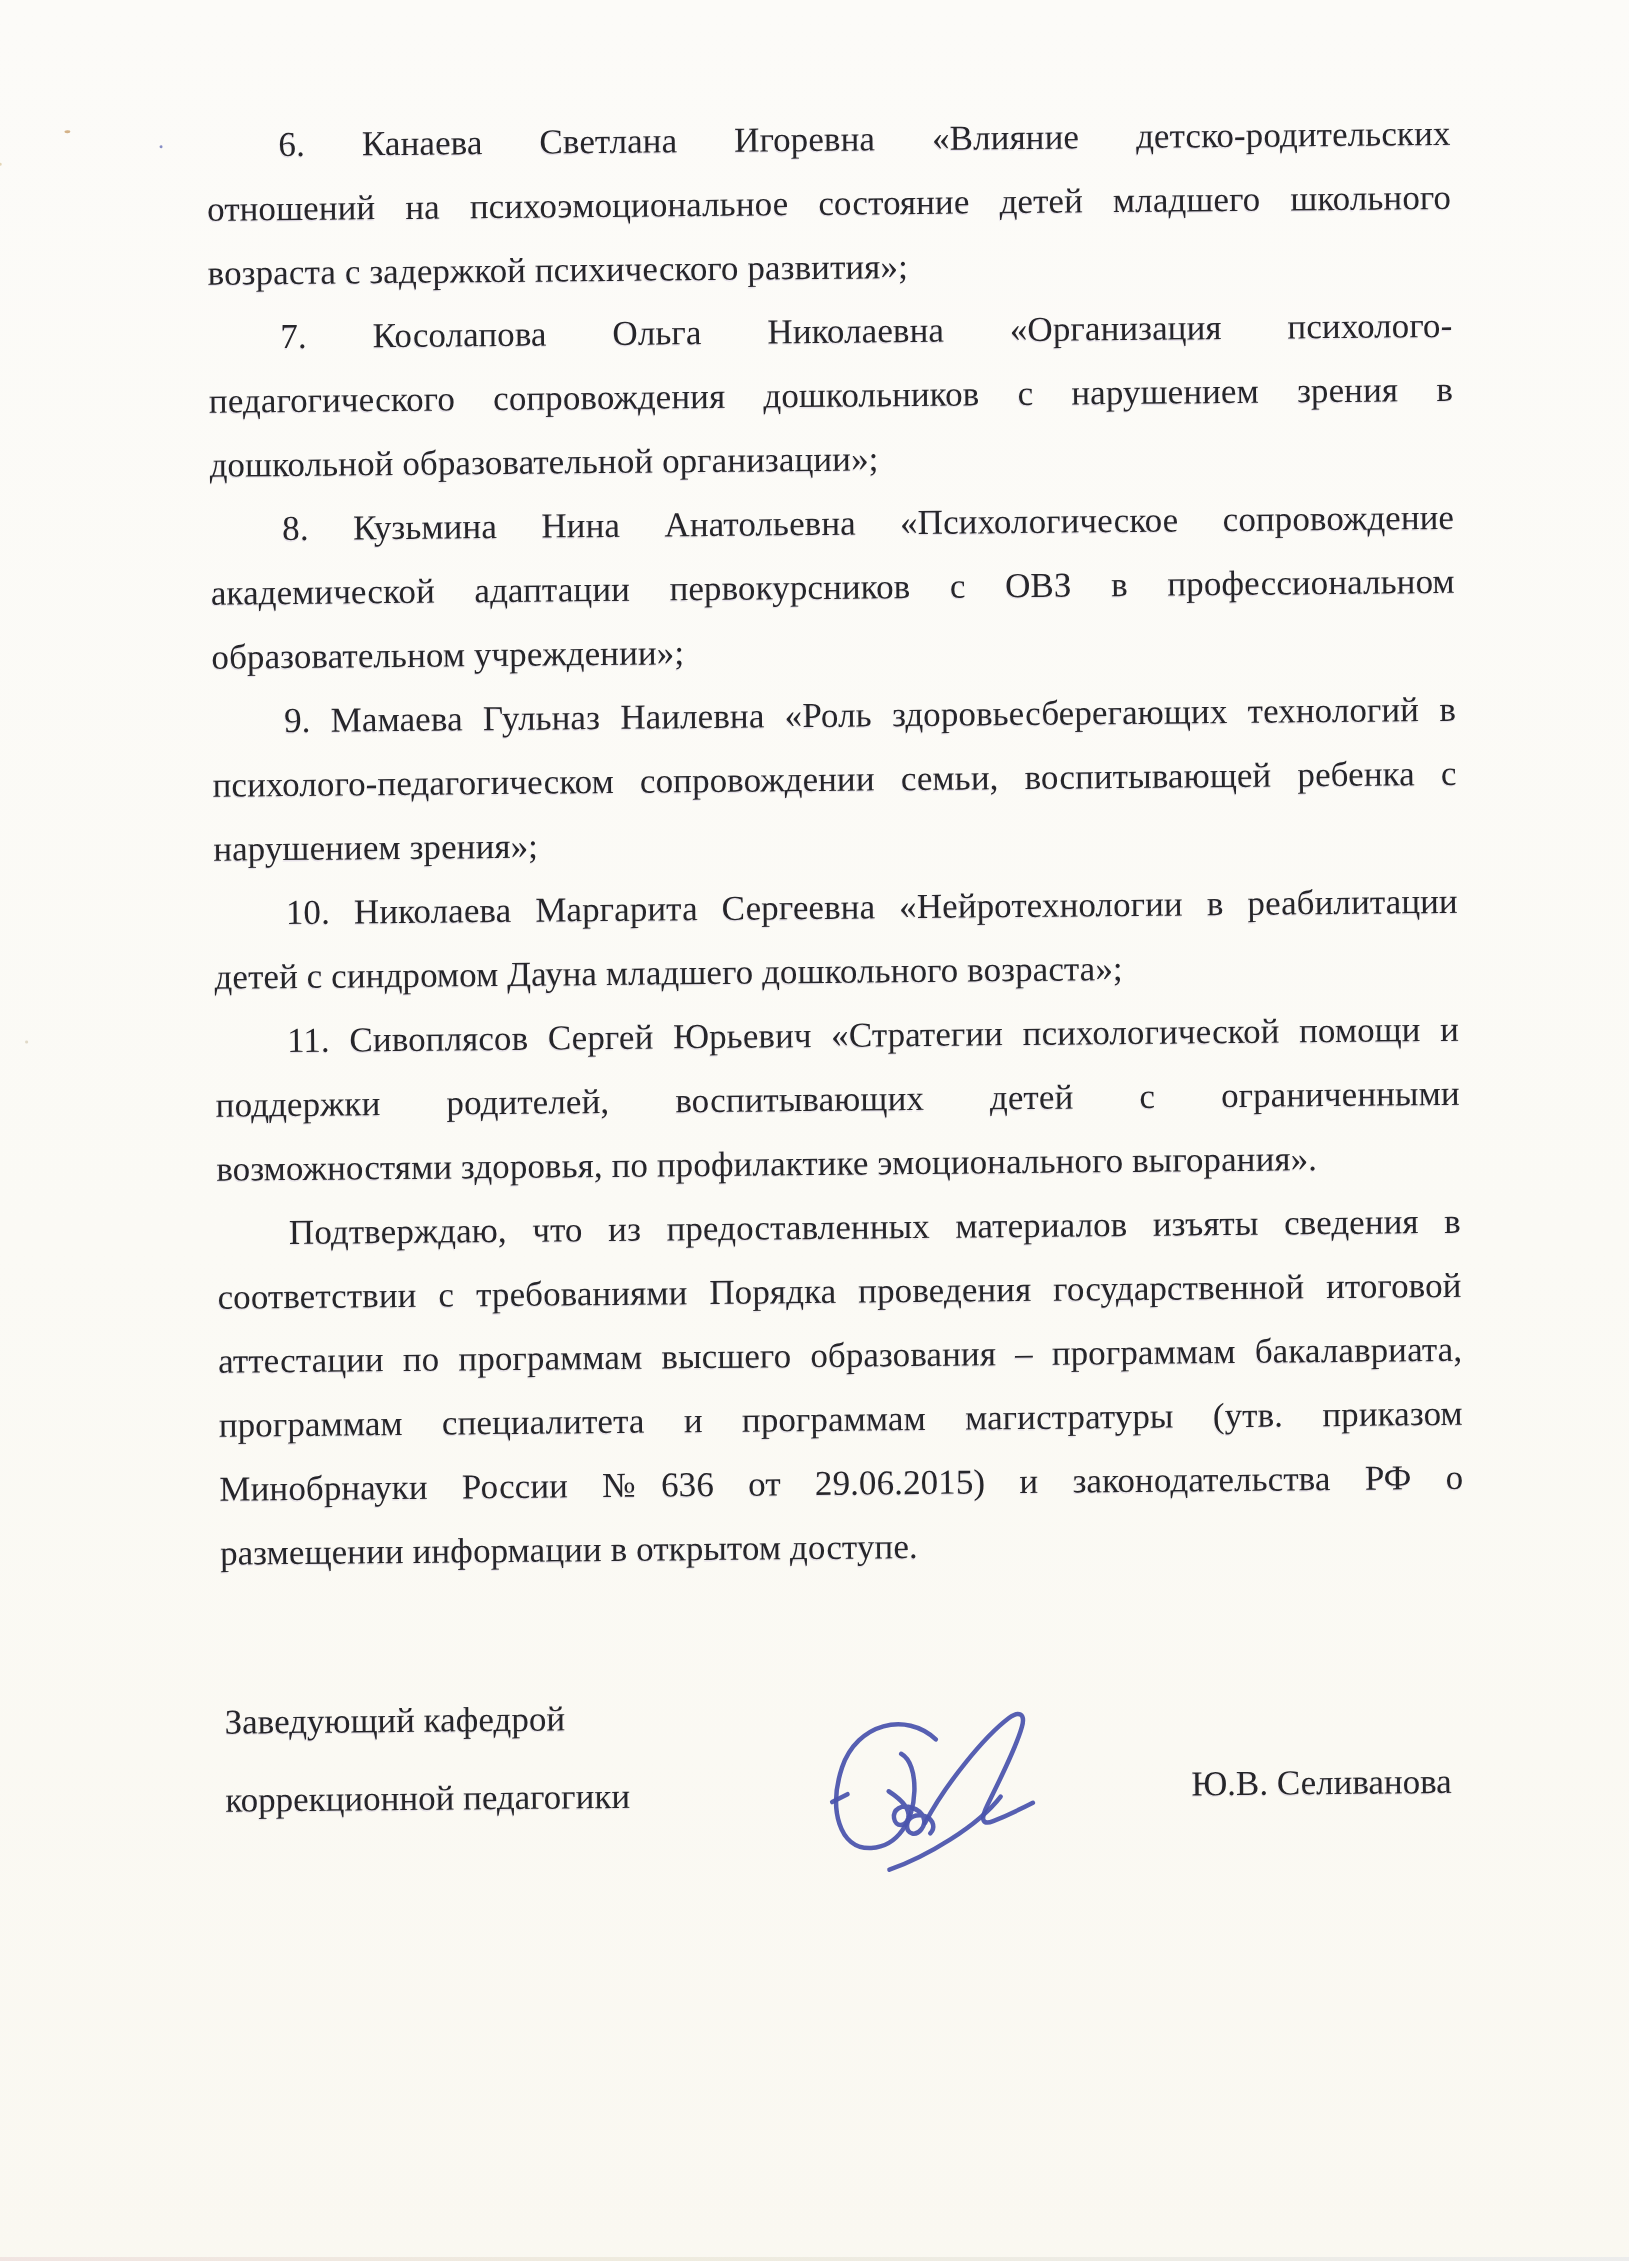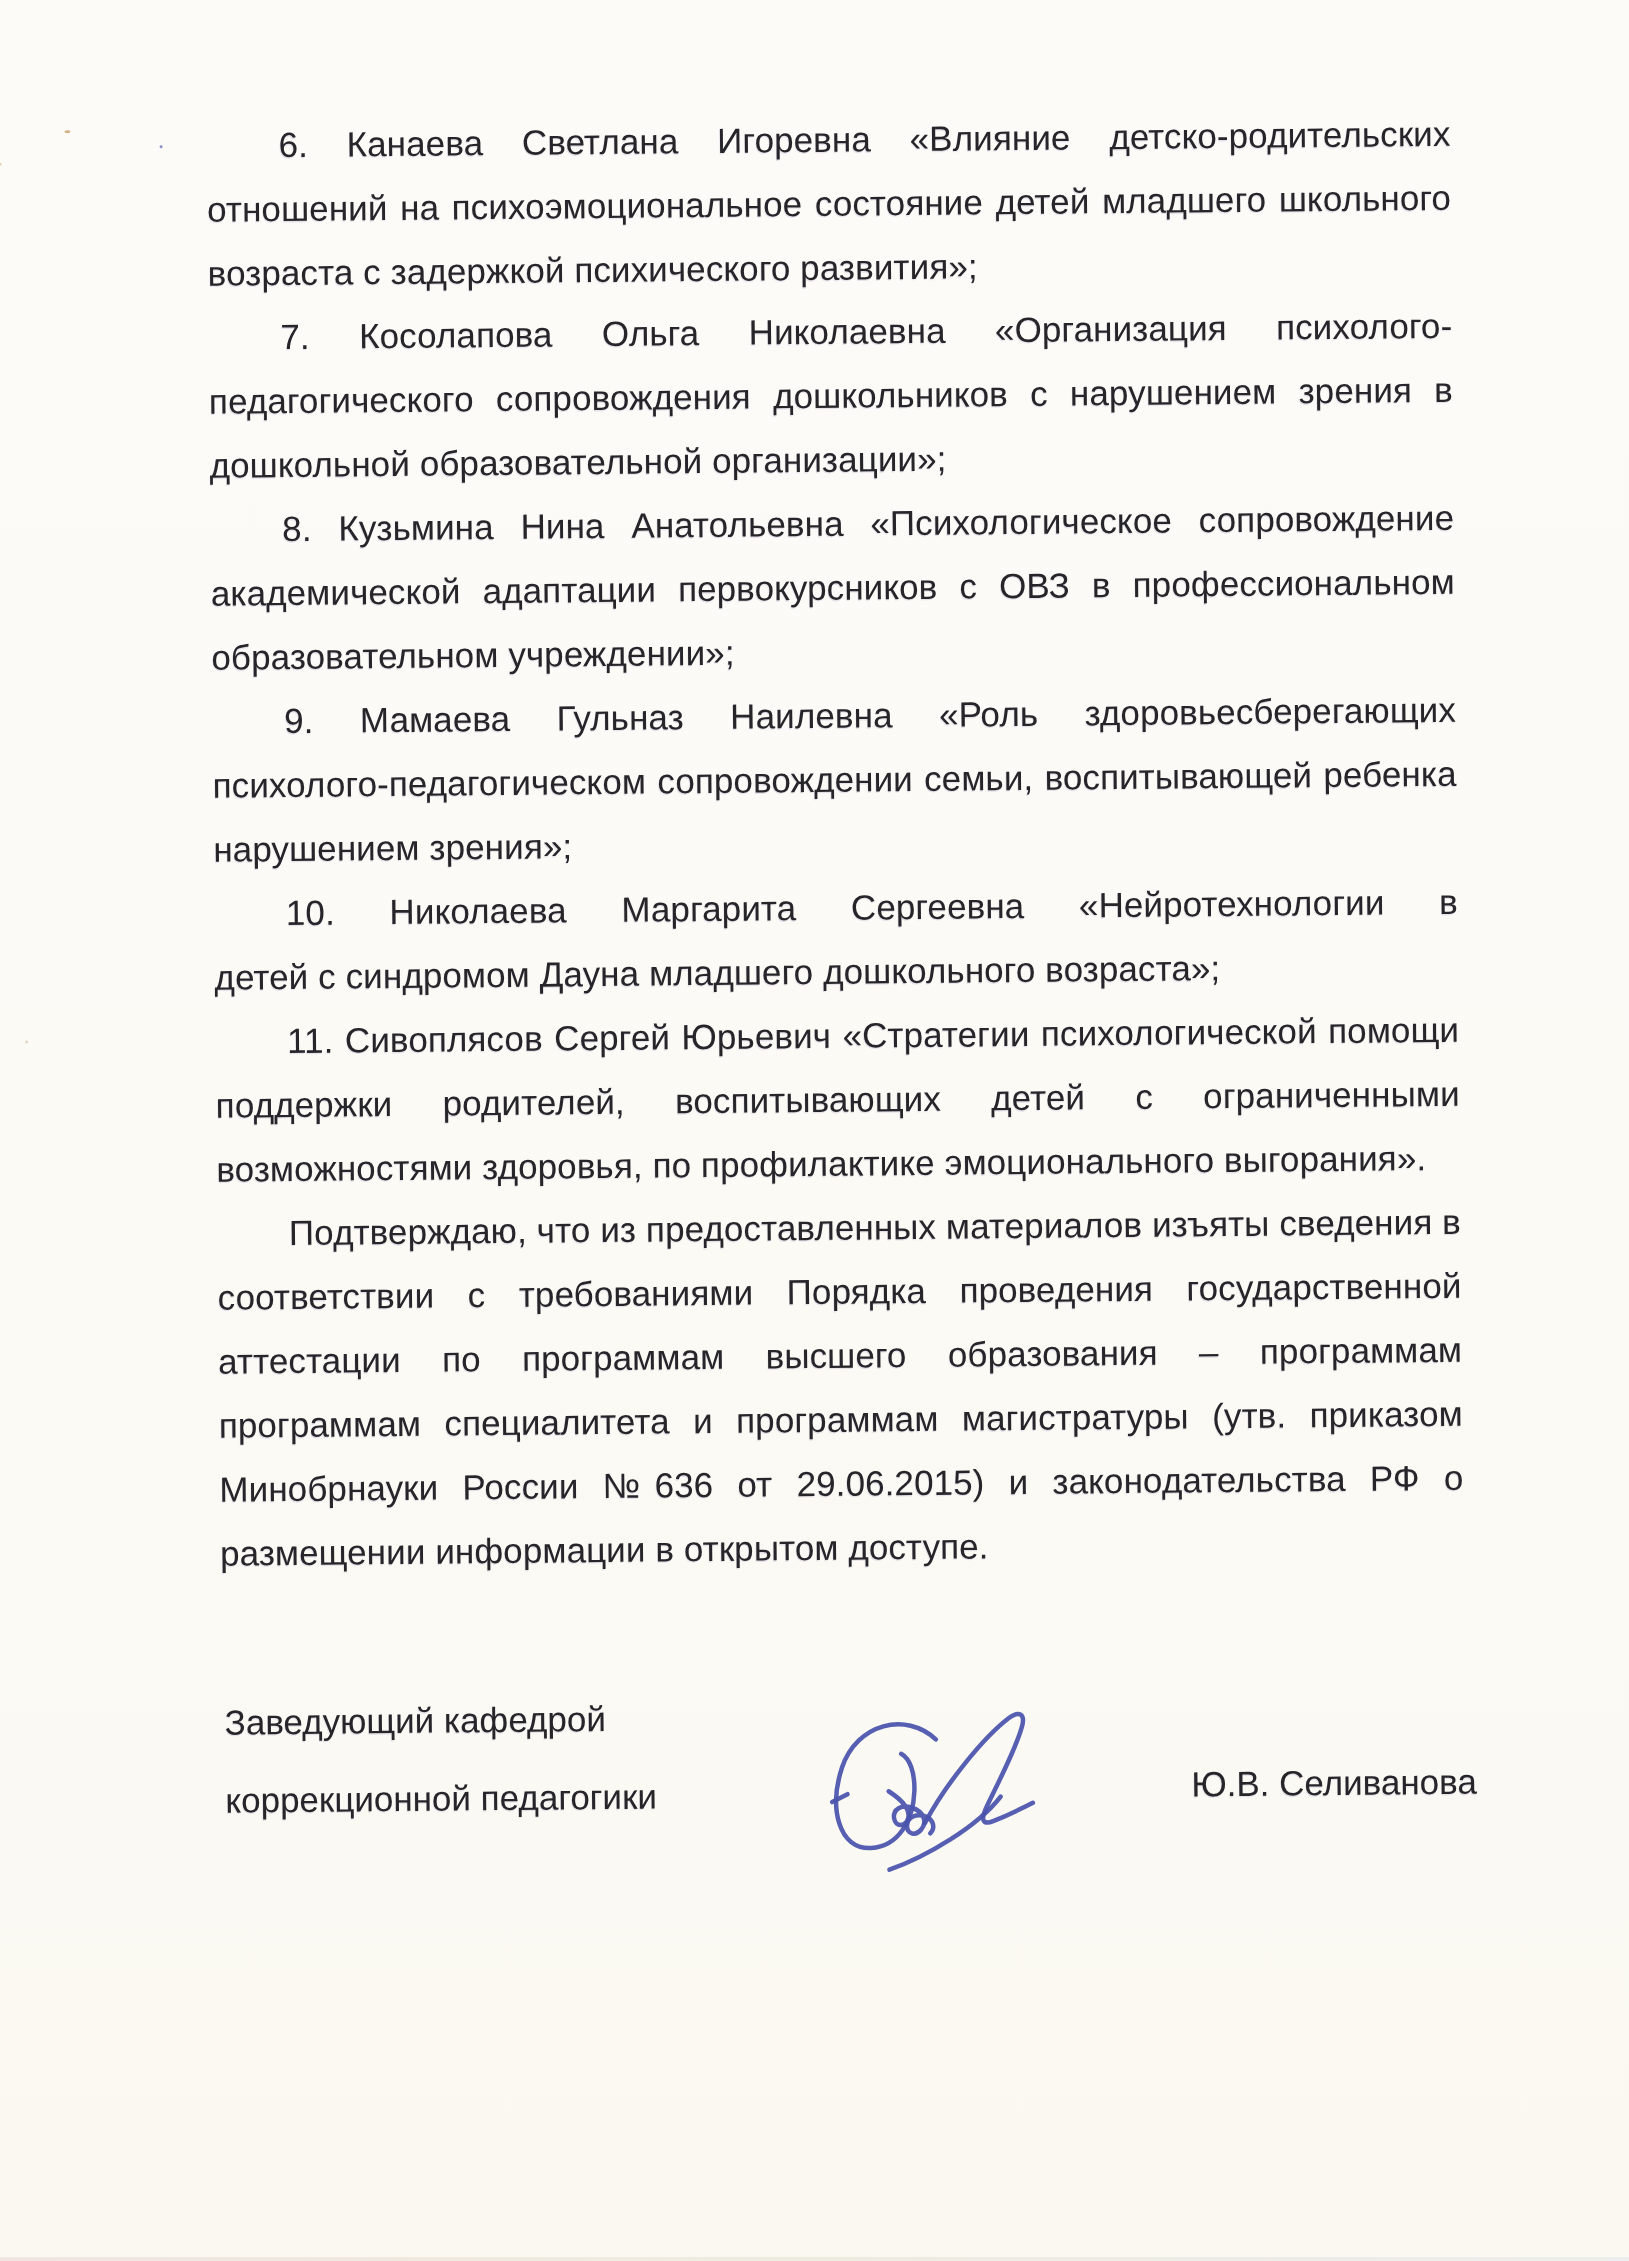--- a/index.html
+++ b/index.html
@@ -1,21 +1,21 @@
 <!DOCTYPE html>
 <html style="--ink-text: #26262a; --ink-pen: #4953ac;font-size:10.3px"><head>
 <meta charset="utf-8">
 <style>
   html,body{margin:0;padding:0;background:#e9e7e2;}
   .page{
     position:relative;
     width:1630px;height:2261px;
     background:linear-gradient(180deg,#fcfbf8 0%,#fbfaf5 55%,#faf8f1 100%);
     overflow:hidden;
-    font-family:Liberation Sans, sans-serif;
+    font-family:Liberation Serif, serif;
     color:var(--ink-text,#26262a);
   }
   .skew{position:absolute;inset:0;transform:rotate(-0.55deg);}
   .doc-body{
     position:absolute;left:216px;top:108px;width:1244px;
     font-size:35px;line-height:64px;letter-spacing:0.1px;
     text-shadow:-0.6px 1.3px 0.6px rgba(140,110,180,0.18);
   }
   .tline{
     text-align:justify;text-align-last:justify;

